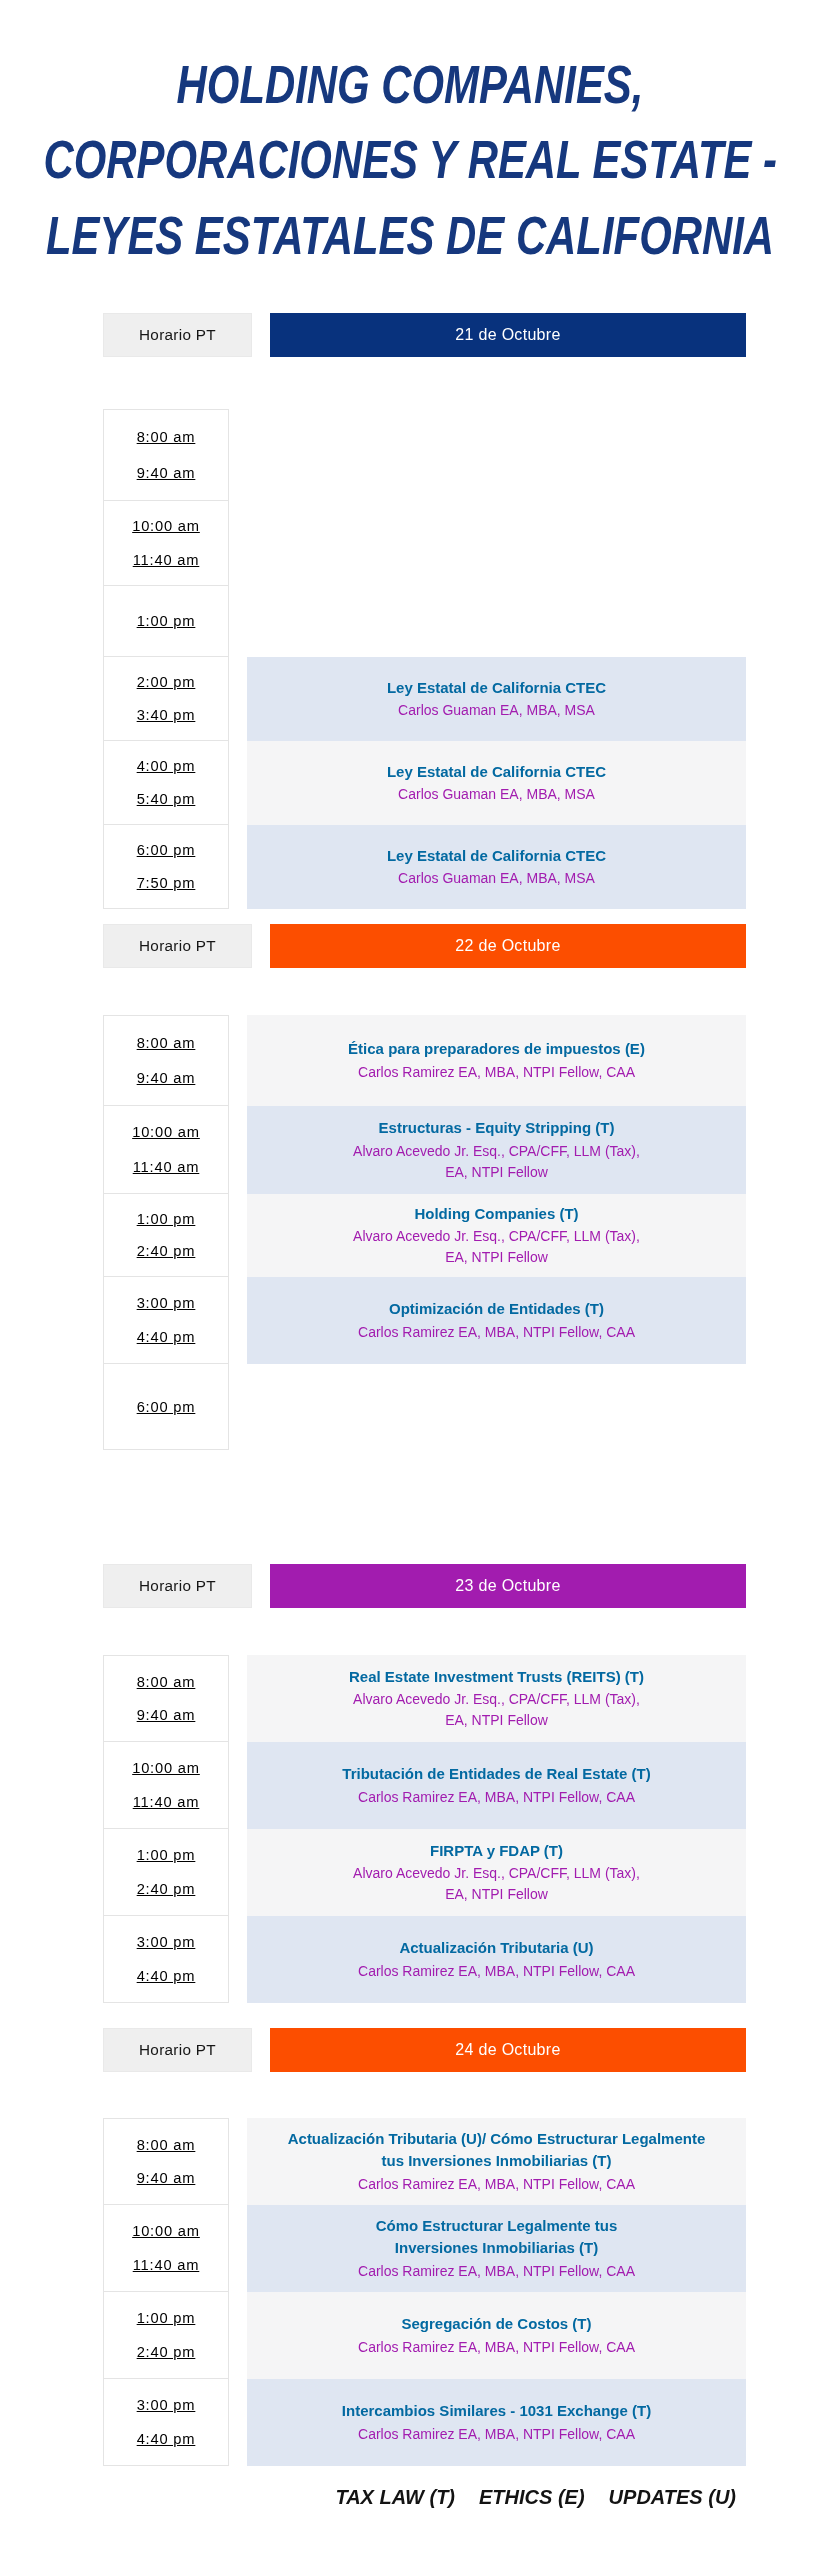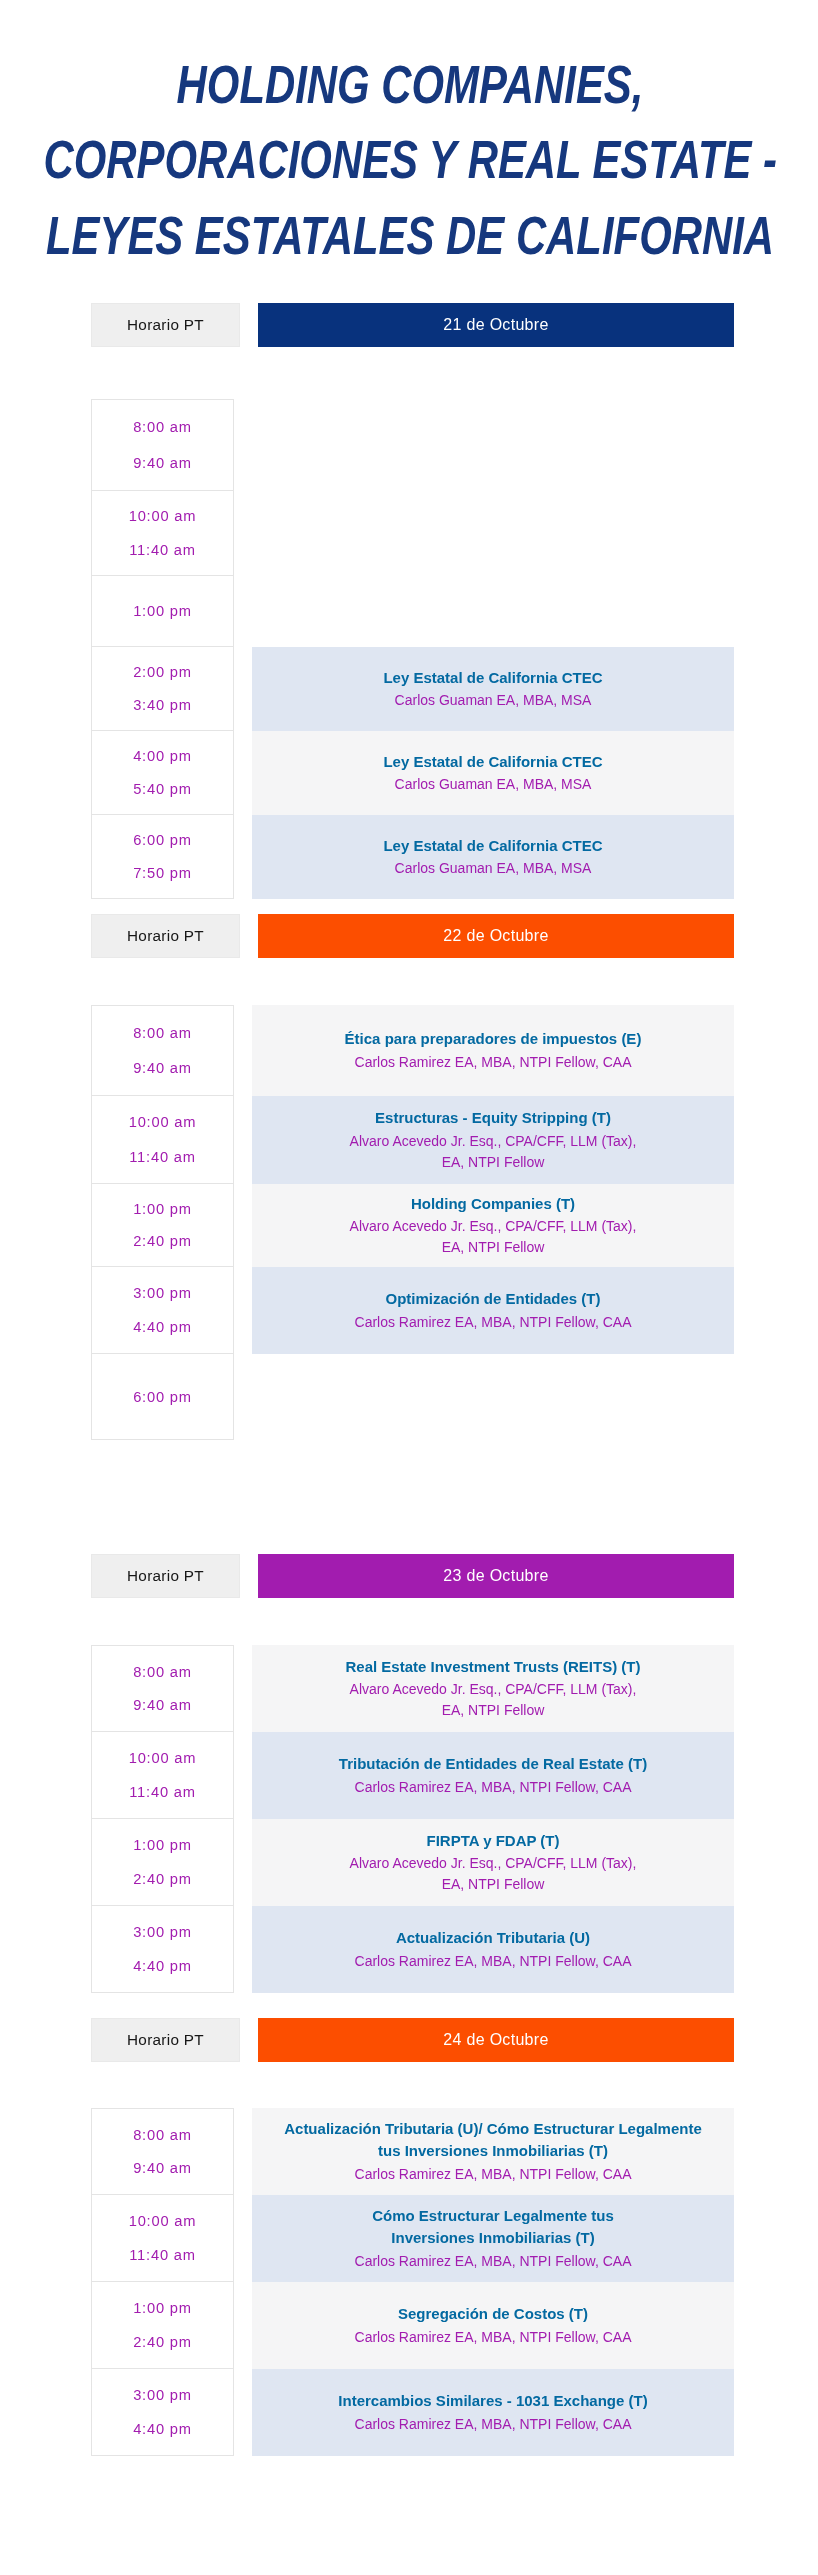--- a/index.html
+++ b/index.html
@@ -9,38 +9,38 @@
   }
   
   .title{
     position:absolute;top:47px;left:50%;width:928px;margin-left:-464px;
     transform:scaleX(.79);transform-origin:50% 0;
     text-align:center;font-style:italic;font-weight:700;font-size:53px;
     line-height:1.42;color:#16387e;
   }
   .title .t-line{white-space:nowrap;}
   
-  .day{position:absolute;left:91px;width:643px;}
+  .day{position:absolute;left:103px;width:643px;margin-top:10px;}
   .day-head{display:flex;height:44px;}
   .h-label{
     width:149px;box-sizing:border-box;background:#efefef;border:0.5px solid #e9e9e9;
     display:flex;align-items:center;justify-content:center;
     font-size:15.3px;color:#161616;letter-spacing:0.3px;
   }
   .h-date{
     flex:1;margin-left:18px;display:flex;align-items:center;justify-content:center;
     color:#ffffff;font-size:16px;letter-spacing:0.3px;
   }
   .rows{width:100%;}
   .row{display:flex;}
   .t-cell{
-    width:143px;box-sizing:border-box;
+    width:126px;box-sizing:border-box;
     border:0.5px solid #e4e4e4;border-top:none;
     display:flex;flex-direction:column;justify-content:space-around;align-items:center;
-    padding:8.7px 0;color:#a21caf;font-size:14.7px;letter-spacing:0.8px;
+    padding:8.7px 0;color:#000000;font-size:14.7px;letter-spacing:0.8px;text-decoration:underline;
   }
   .row.first .t-cell{border-top:0.5px solid #e4e4e4;}
   .t-cell.single{justify-content:center;}
   .s-cell{
     flex:1;margin-left:18px;box-sizing:border-box;padding:5.5px 15.3px;
     display:flex;flex-direction:column;justify-content:center;align-items:center;text-align:center;
   }
   .s-cell.empty{background:transparent;padding:0;}
   .bg-blue{background:#dfe6f2;}
   .bg-gray{background:#f5f5f6;}
@@ -275,15 +275,20 @@
             </div>
             <div class="s-cell bg-blue">
               <div class="s-title">Intercambios Similares - 1031 Exchange (T)</div>
               <div class="s-speaker gap">Carlos Ramirez EA, MBA, NTPI Fellow, CAA</div>
             </div>
           </div>
         </div>
       </div>
     </div>
 
+  <div class="footer">
+    <span>TAX LAW (T)</span>
+    <span>ETHICS (E)</span>
+    <span>UPDATES (U)</span>
+  </div>
 
 </div>
 
 
 </body></html>

